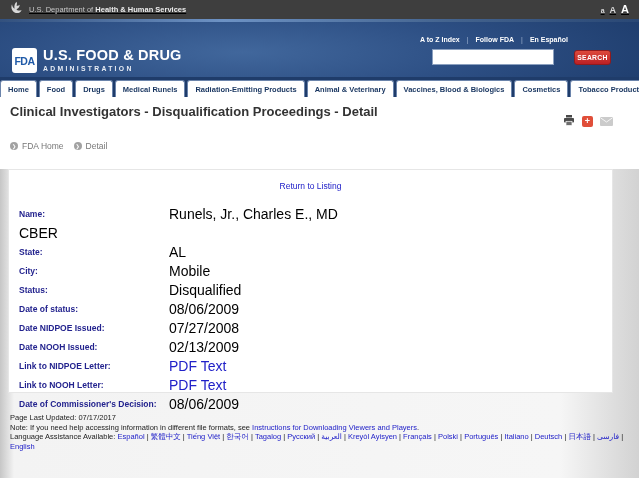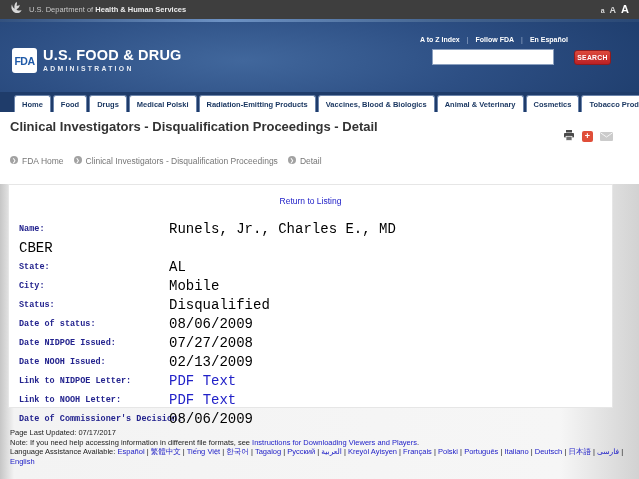--- a/index.html
+++ b/index.html
@@ -3,75 +3,75 @@
 <meta charset="utf-8">
 <style>
   * { margin:0; padding:0; box-sizing:border-box; }
   html,body { width:639px; height:479px; overflow:hidden; }
   body { font-family:"Liberation Sans", sans-serif; background:#fff; }
   a { text-decoration:none; cursor:pointer; }
   .page { position:relative; width:639px; height:479px; background:#fff; }
 
   
   .hhs-bar { height:19px; background:var(--hhs-gray,#3e3e3e); display:flex; align-items:center;
-             justify-content:space-between; padding:4px 10px; }
+             justify-content:space-between; padding:4px 10px;text-decoration:underline; }
   .hhs-left { display:flex; align-items:center; gap:6px; }
   .hhs-text { font-size:7.5px; color:#c6c6c6; }
   .hhs-text b { color:#ededed; }
   .hhs-right { display:flex; align-items:baseline; gap:5px; }
   .fs { color:#d9d9d9; font-weight:bold; line-height:1; }
   .fs0 { font-size:7px; } .fs1 { font-size:9px; } .fs2 { font-size:11px; color:#fff; }
 
   
   .blue-strip { height:3px; background:linear-gradient(to right,#33517e,#6d92c4 35%,#44648f 70%,#2a4875); }
-  .fda-header { position:relative; height:70px;
+  .fda-header { position:relative; height:55px;
      background:radial-gradient(ellipse 75% 160% at 38% 55%, #41679c 0%, #2d4f84 48%, var(--header-navy,#1c3a69) 100%); }
   .fda-logo-box { position:absolute; left:12px; top:26px; width:25px; height:25px; background:#fff;
      border-radius:3px; display:flex; align-items:center; justify-content:center; }
   .fda-logo-text { color:#1f5aa8; font-weight:bold; font-size:10.5px; letter-spacing:-0.5px; }
   .fda-name { position:absolute; left:43px; top:25px; color:#fff; }
   .fda-name-line1 { font-size:14.5px; font-weight:bold; letter-spacing:0.2px; }
   .fda-name-line2 { font-size:6.8px; font-weight:bold; letter-spacing:2.3px; margin-top:2px; color:#e8edf5; }
   .header-links { position:absolute; right:71px; top:14px; display:flex; gap:7px; align-items:center; }
   .hl-link { color:#fff; font-size:7px; font-weight:bold; }
   .hl-sep { color:#9fb3d1; font-size:7px; }
   .search-row { position:absolute; right:28px; top:27px; display:flex; gap:20px; align-items:center; }
   .search-input { width:122px; height:16px; border:1px solid #8ba0bf; background:#fff; font-size:8px; padding:0 3px; }
   .search-btn { width:37px; height:15px; border:1px solid #8f1b1e; border-radius:3px; color:#fff;
      font-size:6.8px; font-weight:bold; letter-spacing:0.3px;
      background:linear-gradient(to bottom,#dd4a3c,var(--search-red,#bb2025)); cursor:pointer;
      font-family:"Liberation Sans",sans-serif; }
 
   
-  .nav-bar { height:20px; background:var(--nav-navy,#1f3c6a); display:flex; align-items:flex-end; padding-left:14px; }
+  .nav-bar { height:20px; background:var(--nav-navy,#1f3c6a); display:flex; align-items:flex-end; padding-left:0; }
   .nav-tab { display:inline-block; background:#fff; color:#17345f; font-size:7.5px; font-weight:bold;
      line-height:15px; height:17px; padding:1px 7px 0; margin-right:2px; border:1px solid #6b84ab;
      border-bottom:none; border-radius:3px 3px 0 0; white-space:nowrap; }
 
   
   .title-section { position:relative; height:58px; background:#fff; }
   .page-title { position:absolute; left:10px; top:6px; width:440px; font-size:13px; line-height:18px;
      font-weight:bold; color:#333; }
   .title-icons { position:absolute; right:26px; top:15px; display:flex; gap:7px; align-items:center; }
   .icon-share { width:11px; height:11px; background:var(--share-red,#e04e39); border-radius:2px; color:#fff;
      font-size:9px; font-weight:bold; line-height:11px; text-align:center; display:inline-block; }
   .breadcrumb { position:absolute; left:10px; top:44px; display:flex; gap:10px; align-items:center; }
-  .crumb { display:flex; gap:4px; }
+  .crumb { display:flex; align-items:center; gap:4px; }
   .crumb-icon { width:8px; height:8px; border-radius:50%; background:#a2a2a2; color:#fff; font-size:5px;
      line-height:8px; text-align:center; display:inline-block; }
   .crumb-label { font-size:8.5px; color:#777; white-space:nowrap; }
 
   
   .content-section { height:309px;
      background:linear-gradient(to right,#c6c6c6 0px,#f3f3f3 14px,#f6f6f6 560px,#d2d2d2 100%); }
   .content-box { margin:14px 26px 0 8px; height:224px; background:#fff; border:1px solid #e6e6e6; }
   .return-link { display:block; text-align:center; padding-top:11px; font-size:8.5px;
      color:var(--link-blue,#2121c8); }
   .detail-fields { margin:14px 0 0 10px; }
-  .field-row { display:flex; height:19px; line-height:19px;font-family:Liberation Mono, monospace; }
+  .field-row { display:flex; height:19px; line-height:19px; }
   .field-label { width:150px; font-size:8.5px; font-weight:bold; color:var(--label-blue,#23238e);
      white-space:nowrap; }
   .field-value { font-size:14px; color:#000; white-space:nowrap; }
   .blue-link { color:var(--link-blue,#2121c8); }
 
   
   .footer { margin:20px 10px 0 10px; font-size:7.5px; line-height:9.6px; color:#222; width:620px; }
   .footer .blue-link { font-size:7.5px; }
 </style>
 </head>
@@ -116,24 +116,24 @@
       <input class="search-input" type="text" value="" style="">
       <button class="search-btn">SEARCH</button>
     </div>
   </div>
 
   <div class="nav-bar">
     <span style="display:flex; align-items:flex-end;">
         <a class="nav-tab">Home</a>
         <a class="nav-tab">Food</a>
         <a class="nav-tab">Drugs</a>
-        <a class="nav-tab">Medical Polski</a>
+        <a class="nav-tab">Medical Runels</a>
         <a class="nav-tab">Radiation-Emitting Products</a>
+        <a class="nav-tab">Animal &amp; Veterinary</a>
         <a class="nav-tab">Vaccines, Blood &amp; Biologics</a>
-        <a class="nav-tab">Animal &amp; Veterinary</a>
         <a class="nav-tab">Cosmetics</a>
         <a class="nav-tab">Tobacco Products</a>
       </span>
   </div>
 
   <div class="title-section">
     <h1 class="page-title">Clinical Investigators - Disqualification Proceedings - Detail</h1>
     <div class="title-icons">
       <span>
         <svg width="12" height="11" viewBox="0 0 12 11">
@@ -150,24 +150,20 @@
           </svg>
       </span>
     </div>
     <div class="breadcrumb">
         <span class="crumb">
           <span class="crumb-icon">❯</span>
           <span class="crumb-label">FDA Home</span>
         </span>
         <span class="crumb">
           <span class="crumb-icon">❯</span>
-          <span class="crumb-label">Clinical Investigators - Disqualification Proceedings</span>
-        </span>
-        <span class="crumb">
-          <span class="crumb-icon">❯</span>
           <span class="crumb-label">Detail</span>
         </span>
       </div>
   </div>
 
   <div class="content-section">
     <div class="content-box">
       <a class="return-link">Return to Listing</a>
       <div class="detail-fields">
           <div class="field-row">

